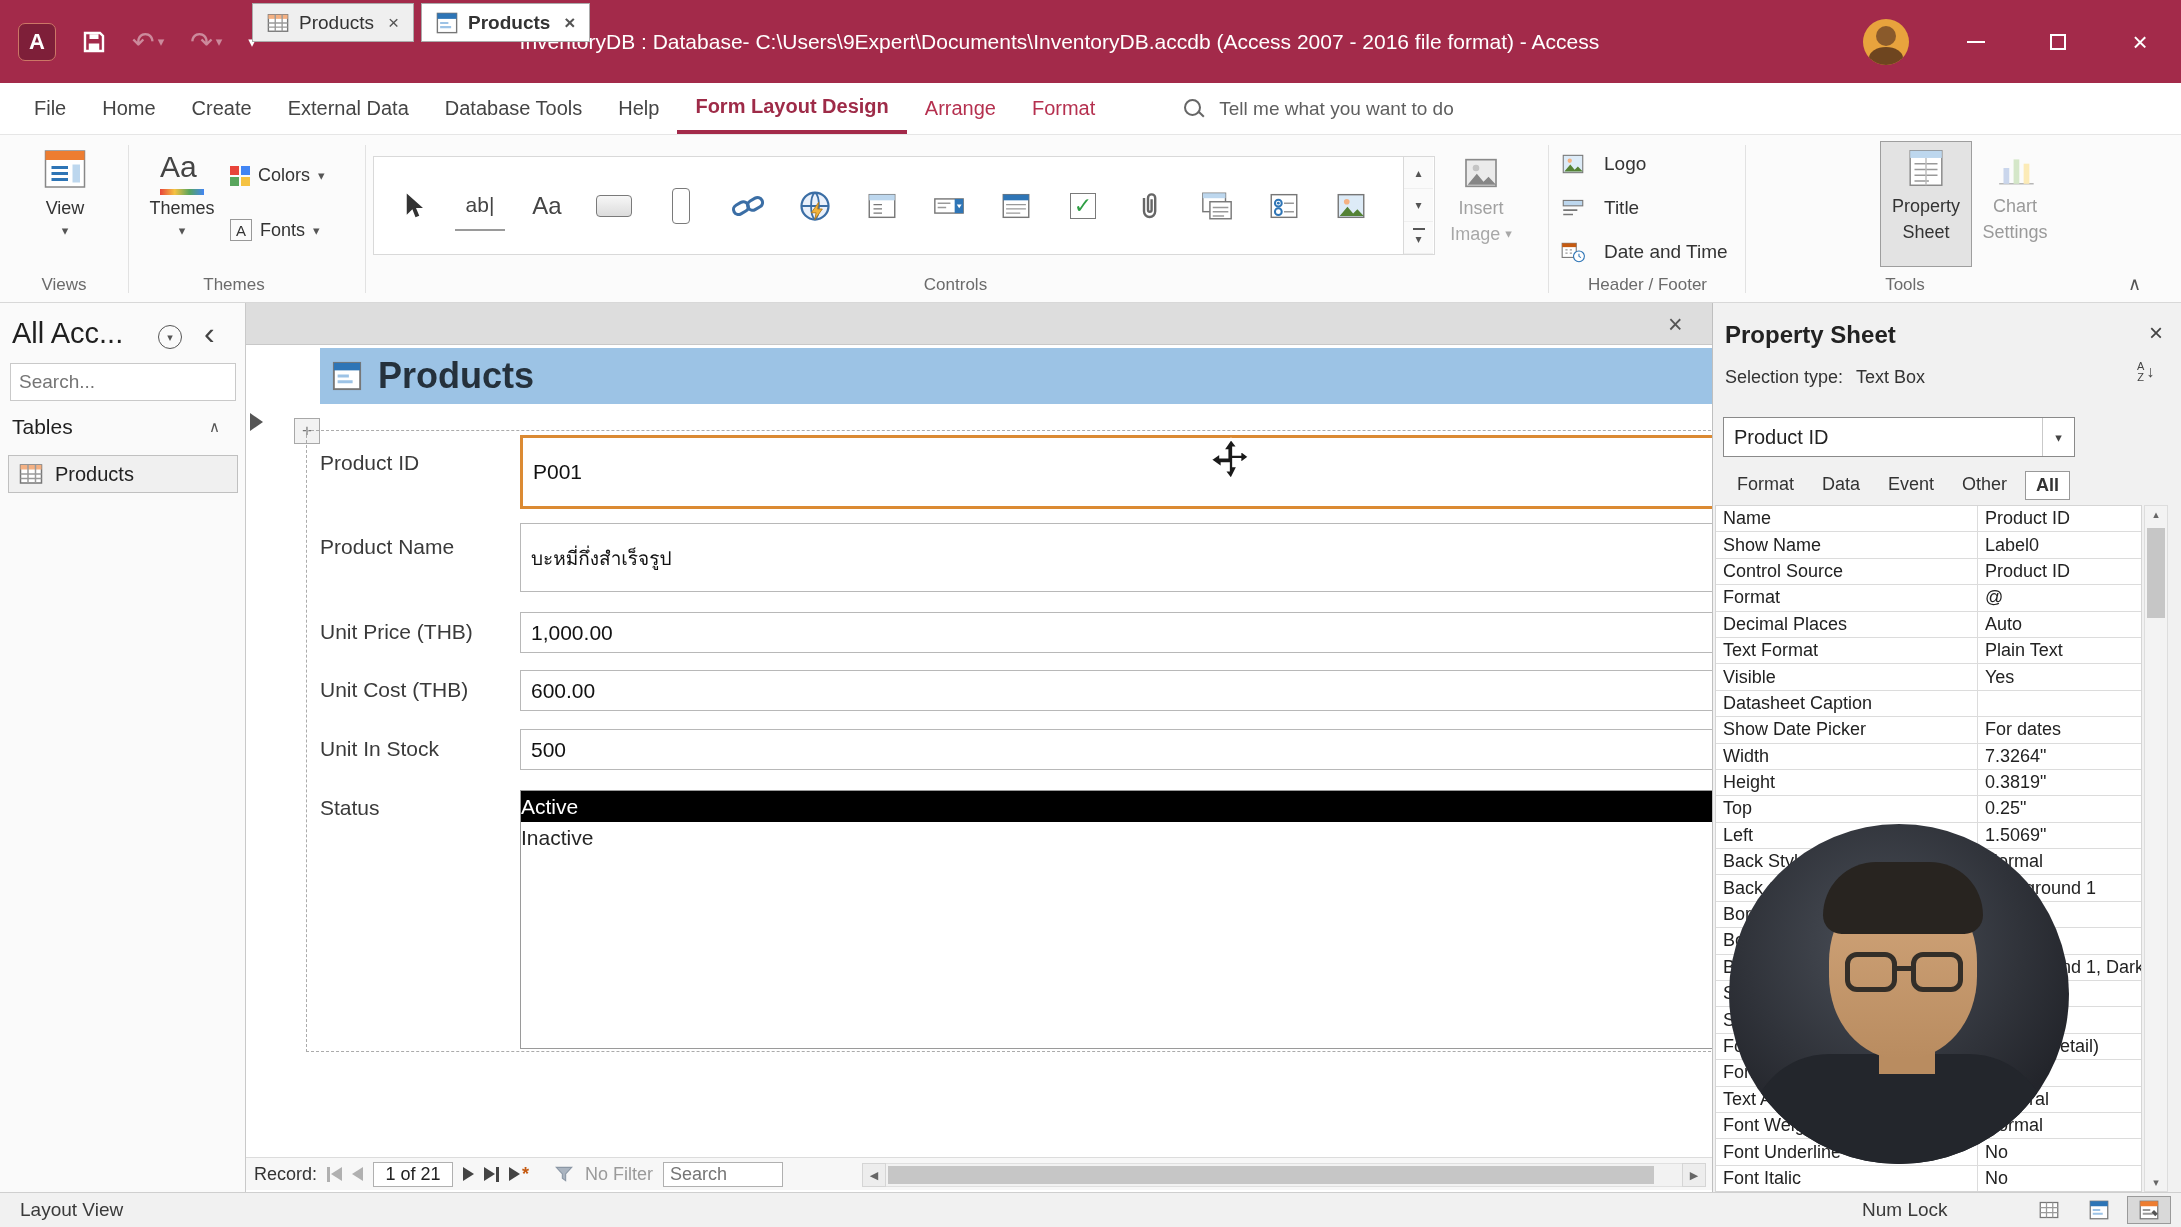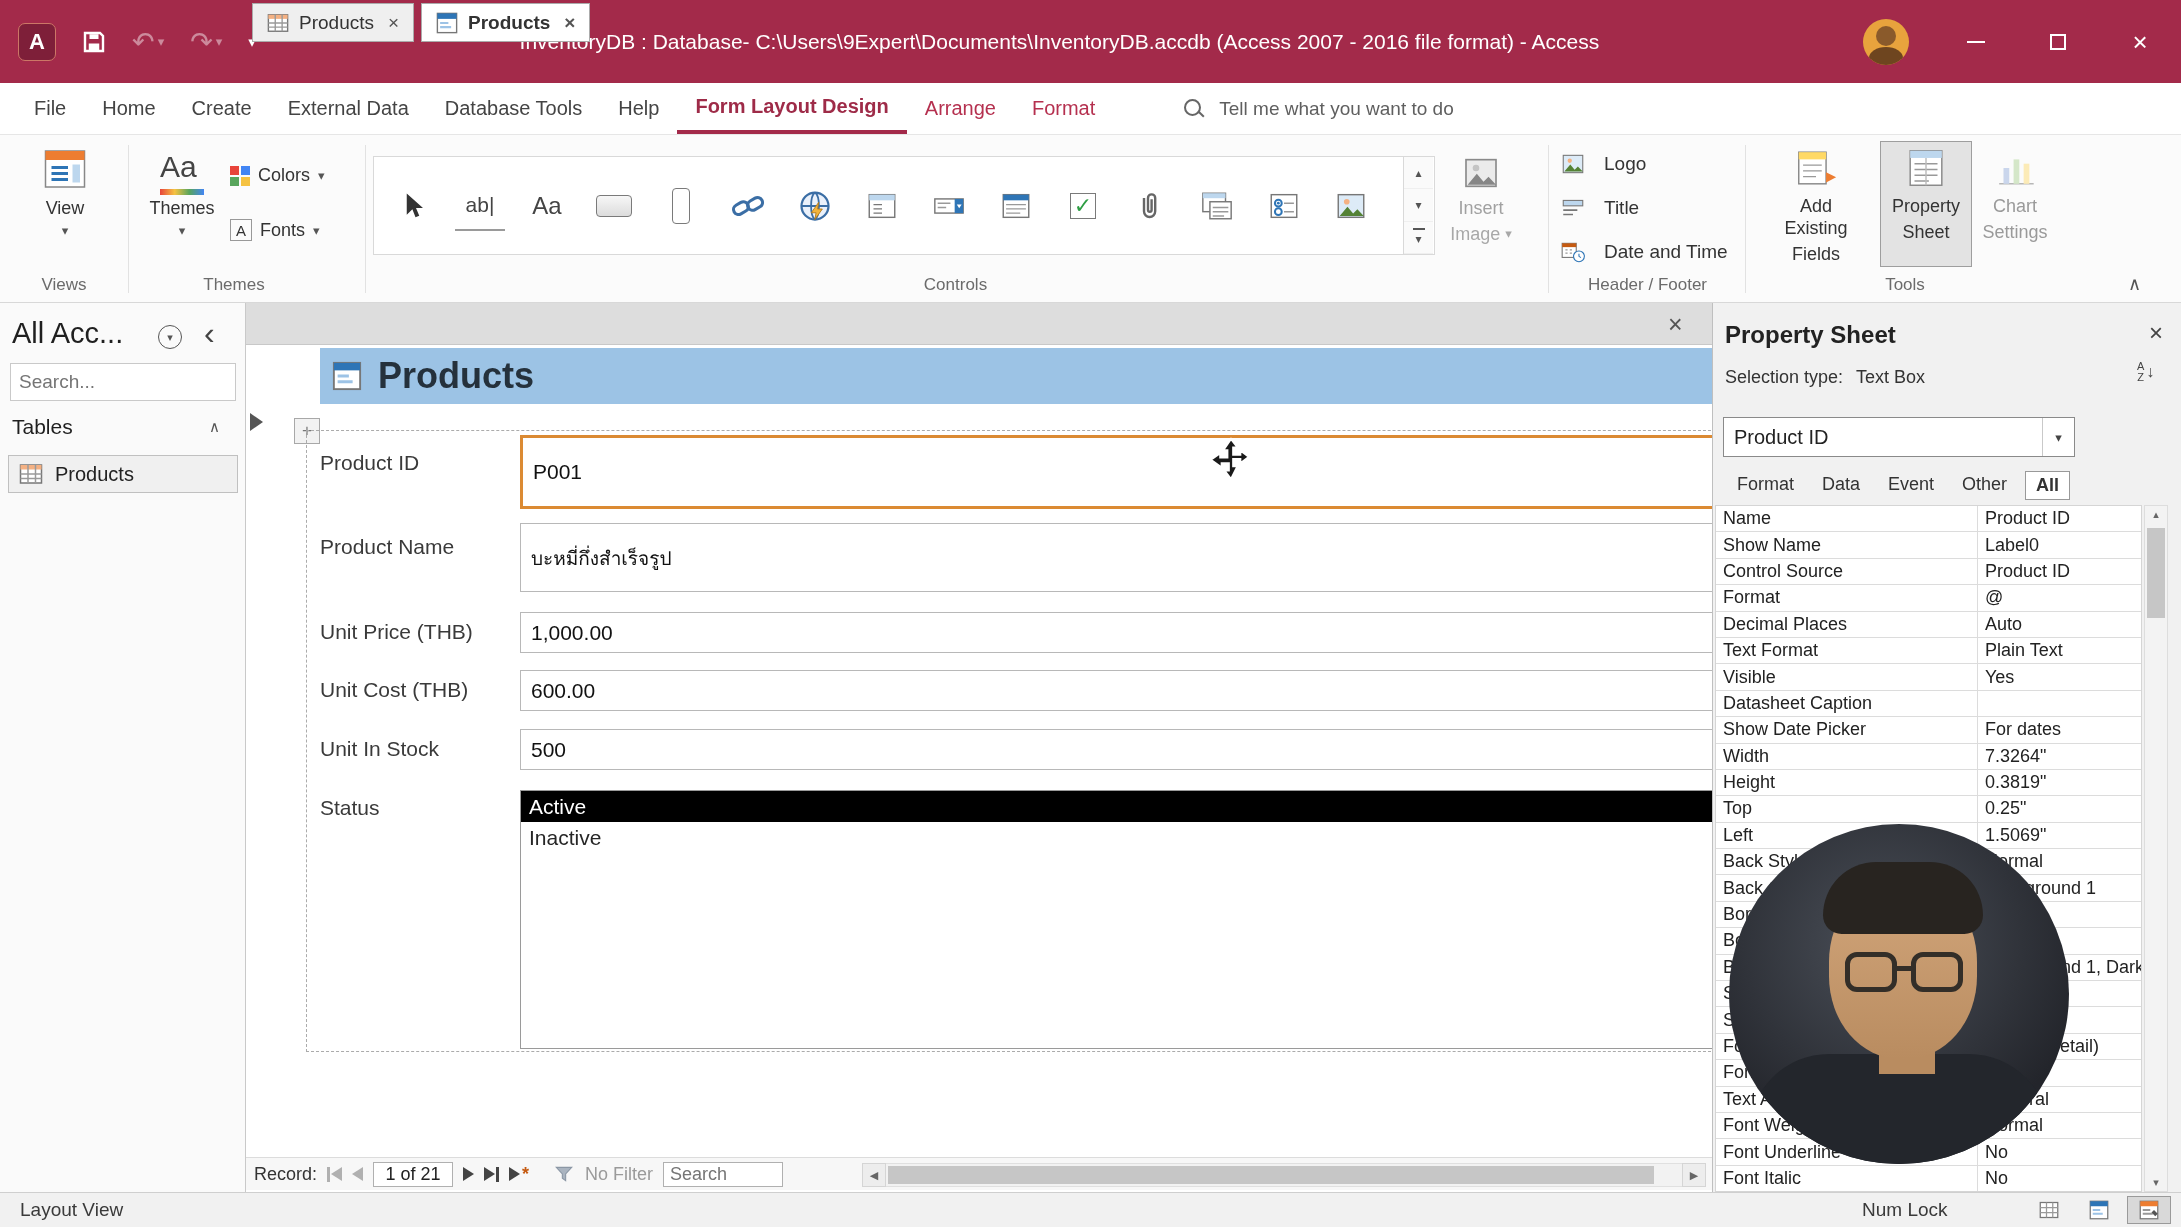--- a/index.html
+++ b/index.html
@@ -76,21 +76,21 @@
   .formbg{position:absolute;left:246px;top:345px;width:1466px;height:812px;background:#fff;overflow:hidden}
   .formhead{position:absolute;left:320px;top:348px;width:1392px;height:56px;background:#9CC3E5;display:flex;align-items:center;gap:16px;padding-left:12px}
   .formtitle{font-size:36px;font-weight:600;color:#25313C}
   .recsel{position:absolute;left:250px;top:413px;width:0;height:0;border-top:9px solid transparent;border-bottom:9px solid transparent;border-left:13px solid #555}
   .layouthandle{position:absolute;left:294px;top:418px;width:26px;height:26px;border:1px solid #A8A8A8;background:#F2F2F2;display:flex;align-items:center;justify-content:center;color:#777;font-size:17px}
   .dashed{position:absolute;left:306px;top:430px;width:1410px;height:622px;border:1px dashed #ABABAB}
   .flabel{position:absolute;left:320px;width:190px;font-size:21px;color:#3a3a3a;display:flex;align-items:center}
   .fbox{position:absolute;left:520px;width:1196px;background:#fff;border:1px solid #B8B8B8;display:flex;align-items:center;padding-left:10px;font-size:21px;color:#111}
   .fbox.sel{border:3px solid #DB8A33}
   .listbox{position:absolute;left:520px;top:790px;width:1196px;height:259px;border:1px solid #9A9A9A;background:#fff}
-  .opt{height:31px;display:flex;align-items:center;padding-left:8px;font-size:21px}
+  .opt{height:31px;display:flex;align-items:center;font-size:21px}
   .opt.on{background:#000;color:#fff}
 
   
   .recbar{position:absolute;left:246px;top:1157px;width:1466px;height:33px;background:#F7F7F7;border-top:1px solid #DCDCDC;display:flex;align-items:center;gap:10px;padding-left:8px;font-size:18px;color:#333}
   .tri-r{width:0;height:0;border-top:7px solid transparent;border-bottom:7px solid transparent;border-left:11px solid #444}
   .tri-l{width:0;height:0;border-top:7px solid transparent;border-bottom:7px solid transparent;border-right:11px solid #b0b0b0}
   .vbar{width:3px;height:15px;background:#b0b0b0}
   .vbar.dk{background:#444}
   .recbox{width:80px;height:25px;border:1px solid #B0B0B0;background:#fff;text-align:center;font-size:18px;font-family:inherit;color:#222}
   .recsearch{width:120px;height:25px;border:1px solid #B0B0B0;background:#fff;padding:0 6px;font-size:18px;font-family:inherit;color:#333;outline:none}
@@ -355,30 +355,20 @@
           <rect x="2" y="4" width="13" height="13" fill="#fff" stroke="#777"></rect>
           <rect x="2" y="4" width="13" height="3.5" fill="#C55A11"></rect>
           <path d="M5 10h2M9 10h2M5 13h2M9 13h2" stroke="#999" fill="none"></path>
           <circle cx="17.5" cy="16" r="5" fill="#fff" stroke="#2E75B6"></circle>
           <path d="M17.5 13.5V16l1.8 1.2" stroke="#2E75B6" fill="none"></path>
         </svg>
       <span>Date and Time</span>
     </div>
     <div class="gsep" style="left:1745px"></div>
 
-    <div class="bigbtn" style="left:1766px;top:10px;width:100px">
-      <svg width="46" height="46" viewBox="0 0 32 32">
-          <rect x="4" y="5" width="19" height="22" fill="#fff" stroke="#888"></rect>
-          <rect x="4" y="5" width="19" height="5" fill="#FFD966"></rect>
-          <path d="M7 14h13M7 18h13M7 22h9" stroke="#999" fill="none"></path>
-          <path d="M23 19l7 3.5-7 3.5z" fill="#ED7D31"></path>
-        </svg>
-      <div class="cap">Add Existing</div>
-      <div class="cap">Fields</div>
-    </div>
     <div class="toolbtn-on"></div>
     <div class="bigbtn" style="left:1880px;top:10px;width:92px">
       <svg width="46" height="46" viewBox="0 0 32 32">
           <rect x="5" y="4" width="22" height="24" fill="#fff" stroke="#888"></rect>
           <rect x="5" y="4" width="22" height="5" fill="#BDD7EE"></rect>
           <path d="M8 13h16M8 17h16M8 21h16M8 25h10" stroke="#999" fill="none"></path>
           <path d="M16 9v19" stroke="#bbb" fill="none"></path>
         </svg>
       <div class="cap">Property</div>
       <div class="cap">Sheet</div>

